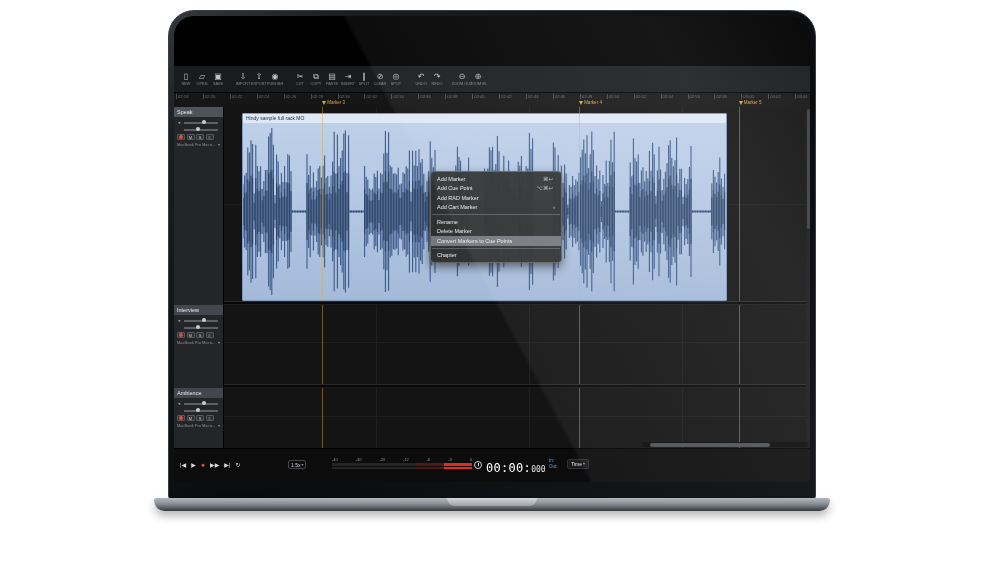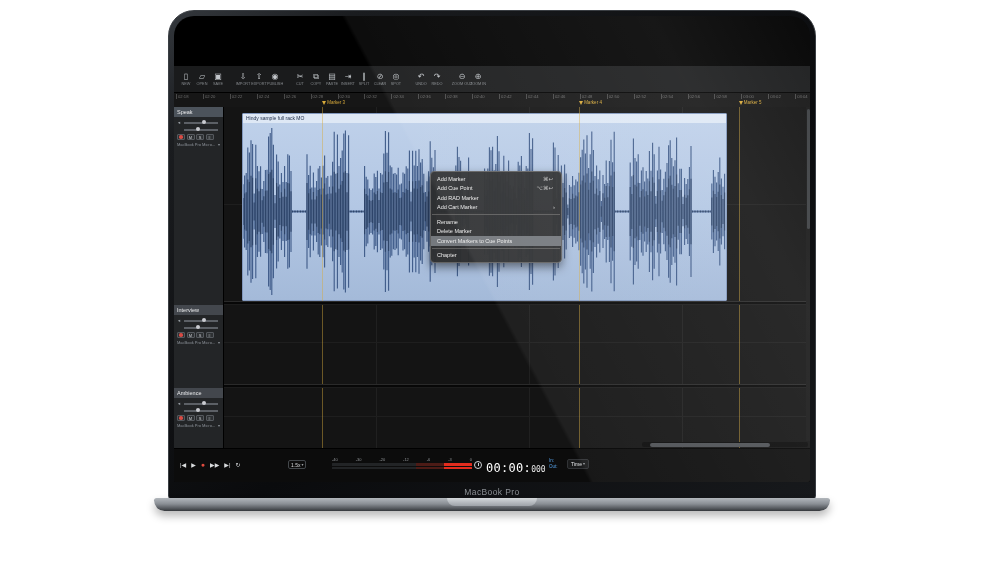--- a/index.html
+++ b/index.html
@@ -492,20 +492,19 @@
             <span>Time</span>
             <span class="caret">▾</span>
           </div>
         </div>
 
       </div>
 
       <div class="reflection"></div>
     </div>
 
-    <div class="brand">MacBook Pro</div>
   </div>
 
   <div class="base">
     <div class="notch"></div>
   </div>
 
 </div>
 
 </body></html>

